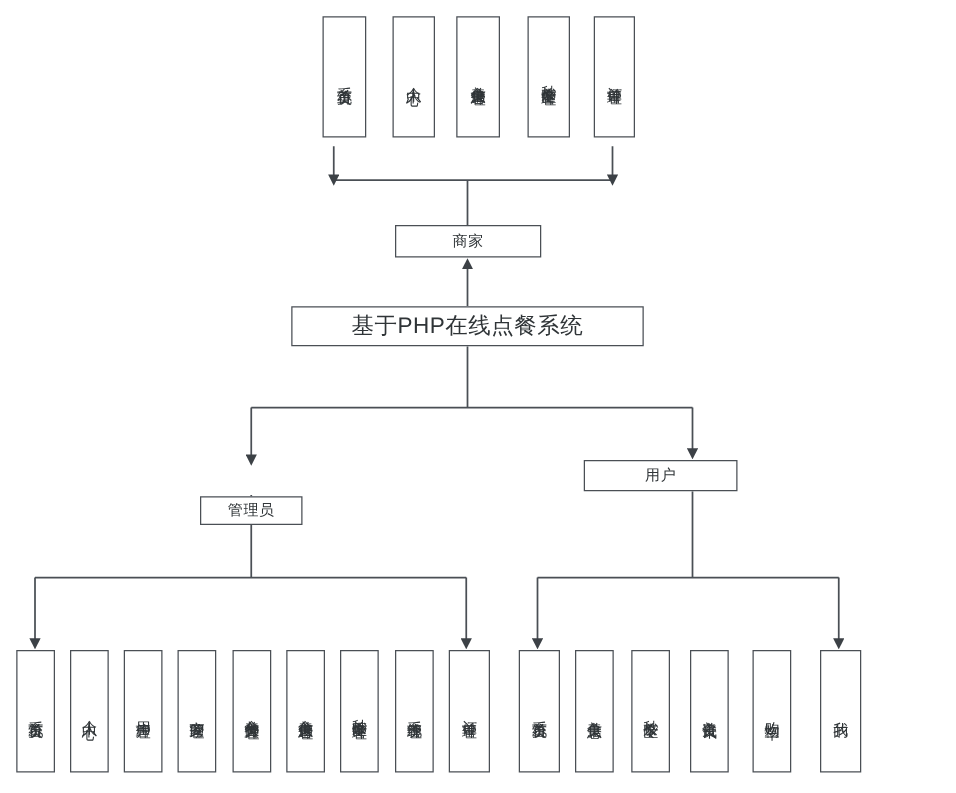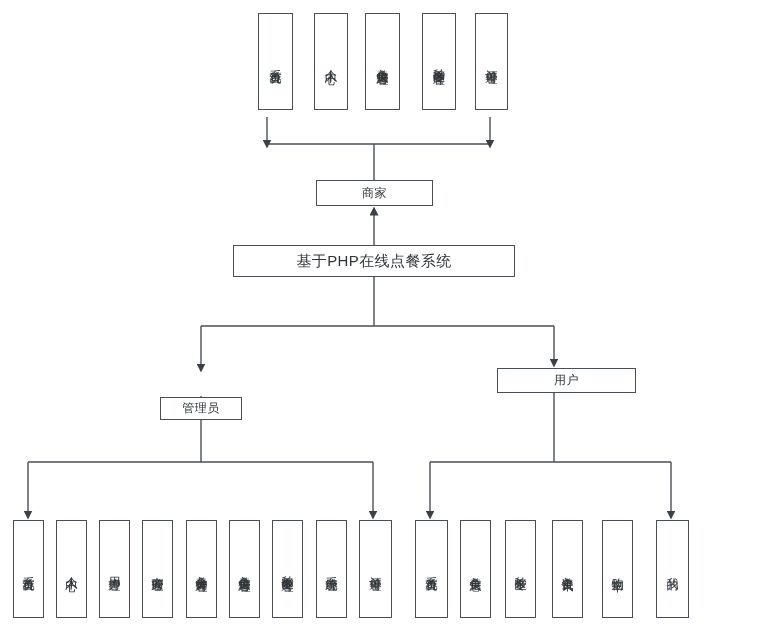--- a/index.html
+++ b/index.html
@@ -36,21 +36,21 @@
     line-height: 1.18;
     letter-spacing: 0.5px;
   }
   .node.vertical {
     writing-mode: vertical-rl;
     text-orientation: upright;
     letter-spacing: 1px;
     font-size: 12px;
   }
   .node.root {
-    font-size: 15px;
+    font-size: 18px;
     letter-spacing: 0.4px;
   }
 </style>
 </head>
 <body>
 
 <div id="canvas">
 
   <svg class="connectors" viewBox="0 0 765 634" xmlns="http://www.w3.org/2000/svg">
     <defs>
@@ -93,21 +93,21 @@
   <div class="node vertical" style="left:365px;top:13px;width:35px;height:97px;">美食信息管理</div>
   <div class="node vertical" style="left:422px;top:13px;width:34px;height:97px;">秒杀专区管理</div>
   <div class="node vertical" style="left:475px;top:13px;width:33px;height:97px;">订单管理</div>
 
   <div class="node" style="left:316px;top:180px;width:117px;height:26px;">商家</div>
 
   <div class="node root" style="left:233px;top:245px;width:282px;height:32px;">基于PHP在线点餐系统</div>
 
   <div class="node" style="left:160px;top:373px;width:82px;height:23px;margin-top:24px;">管理员</div>
 
-  <div class="node" style="left:497px;top:368px;width:139px;height:25px;">用户</div>
+  <div class="node" style="left:467px;top:368px;width:123px;height:25px;">用户</div>
 
   <div class="node vertical" style="left:13px;top:520px;width:31px;height:98px;">系统首页</div>
   <div class="node vertical" style="left:56px;top:520px;width:31px;height:98px;">个人中心</div>
   <div class="node vertical" style="left:99px;top:520px;width:31px;height:98px;">用户管理</div>
   <div class="node vertical" style="left:142px;top:520px;width:31px;height:98px;">商家管理</div>
   <div class="node vertical" style="left:186px;top:520px;width:31px;height:98px;">美食分类管理</div>
   <div class="node vertical" style="left:229px;top:520px;width:31px;height:98px;">美食信息管理</div>
   <div class="node vertical" style="left:272px;top:520px;width:31px;height:98px;">秒杀专区管理</div>
   <div class="node vertical" style="left:316px;top:520px;width:31px;height:98px;">系统管理</div>
   <div class="node vertical" style="left:359px;top:520px;width:33px;height:98px;">订单管理</div>

